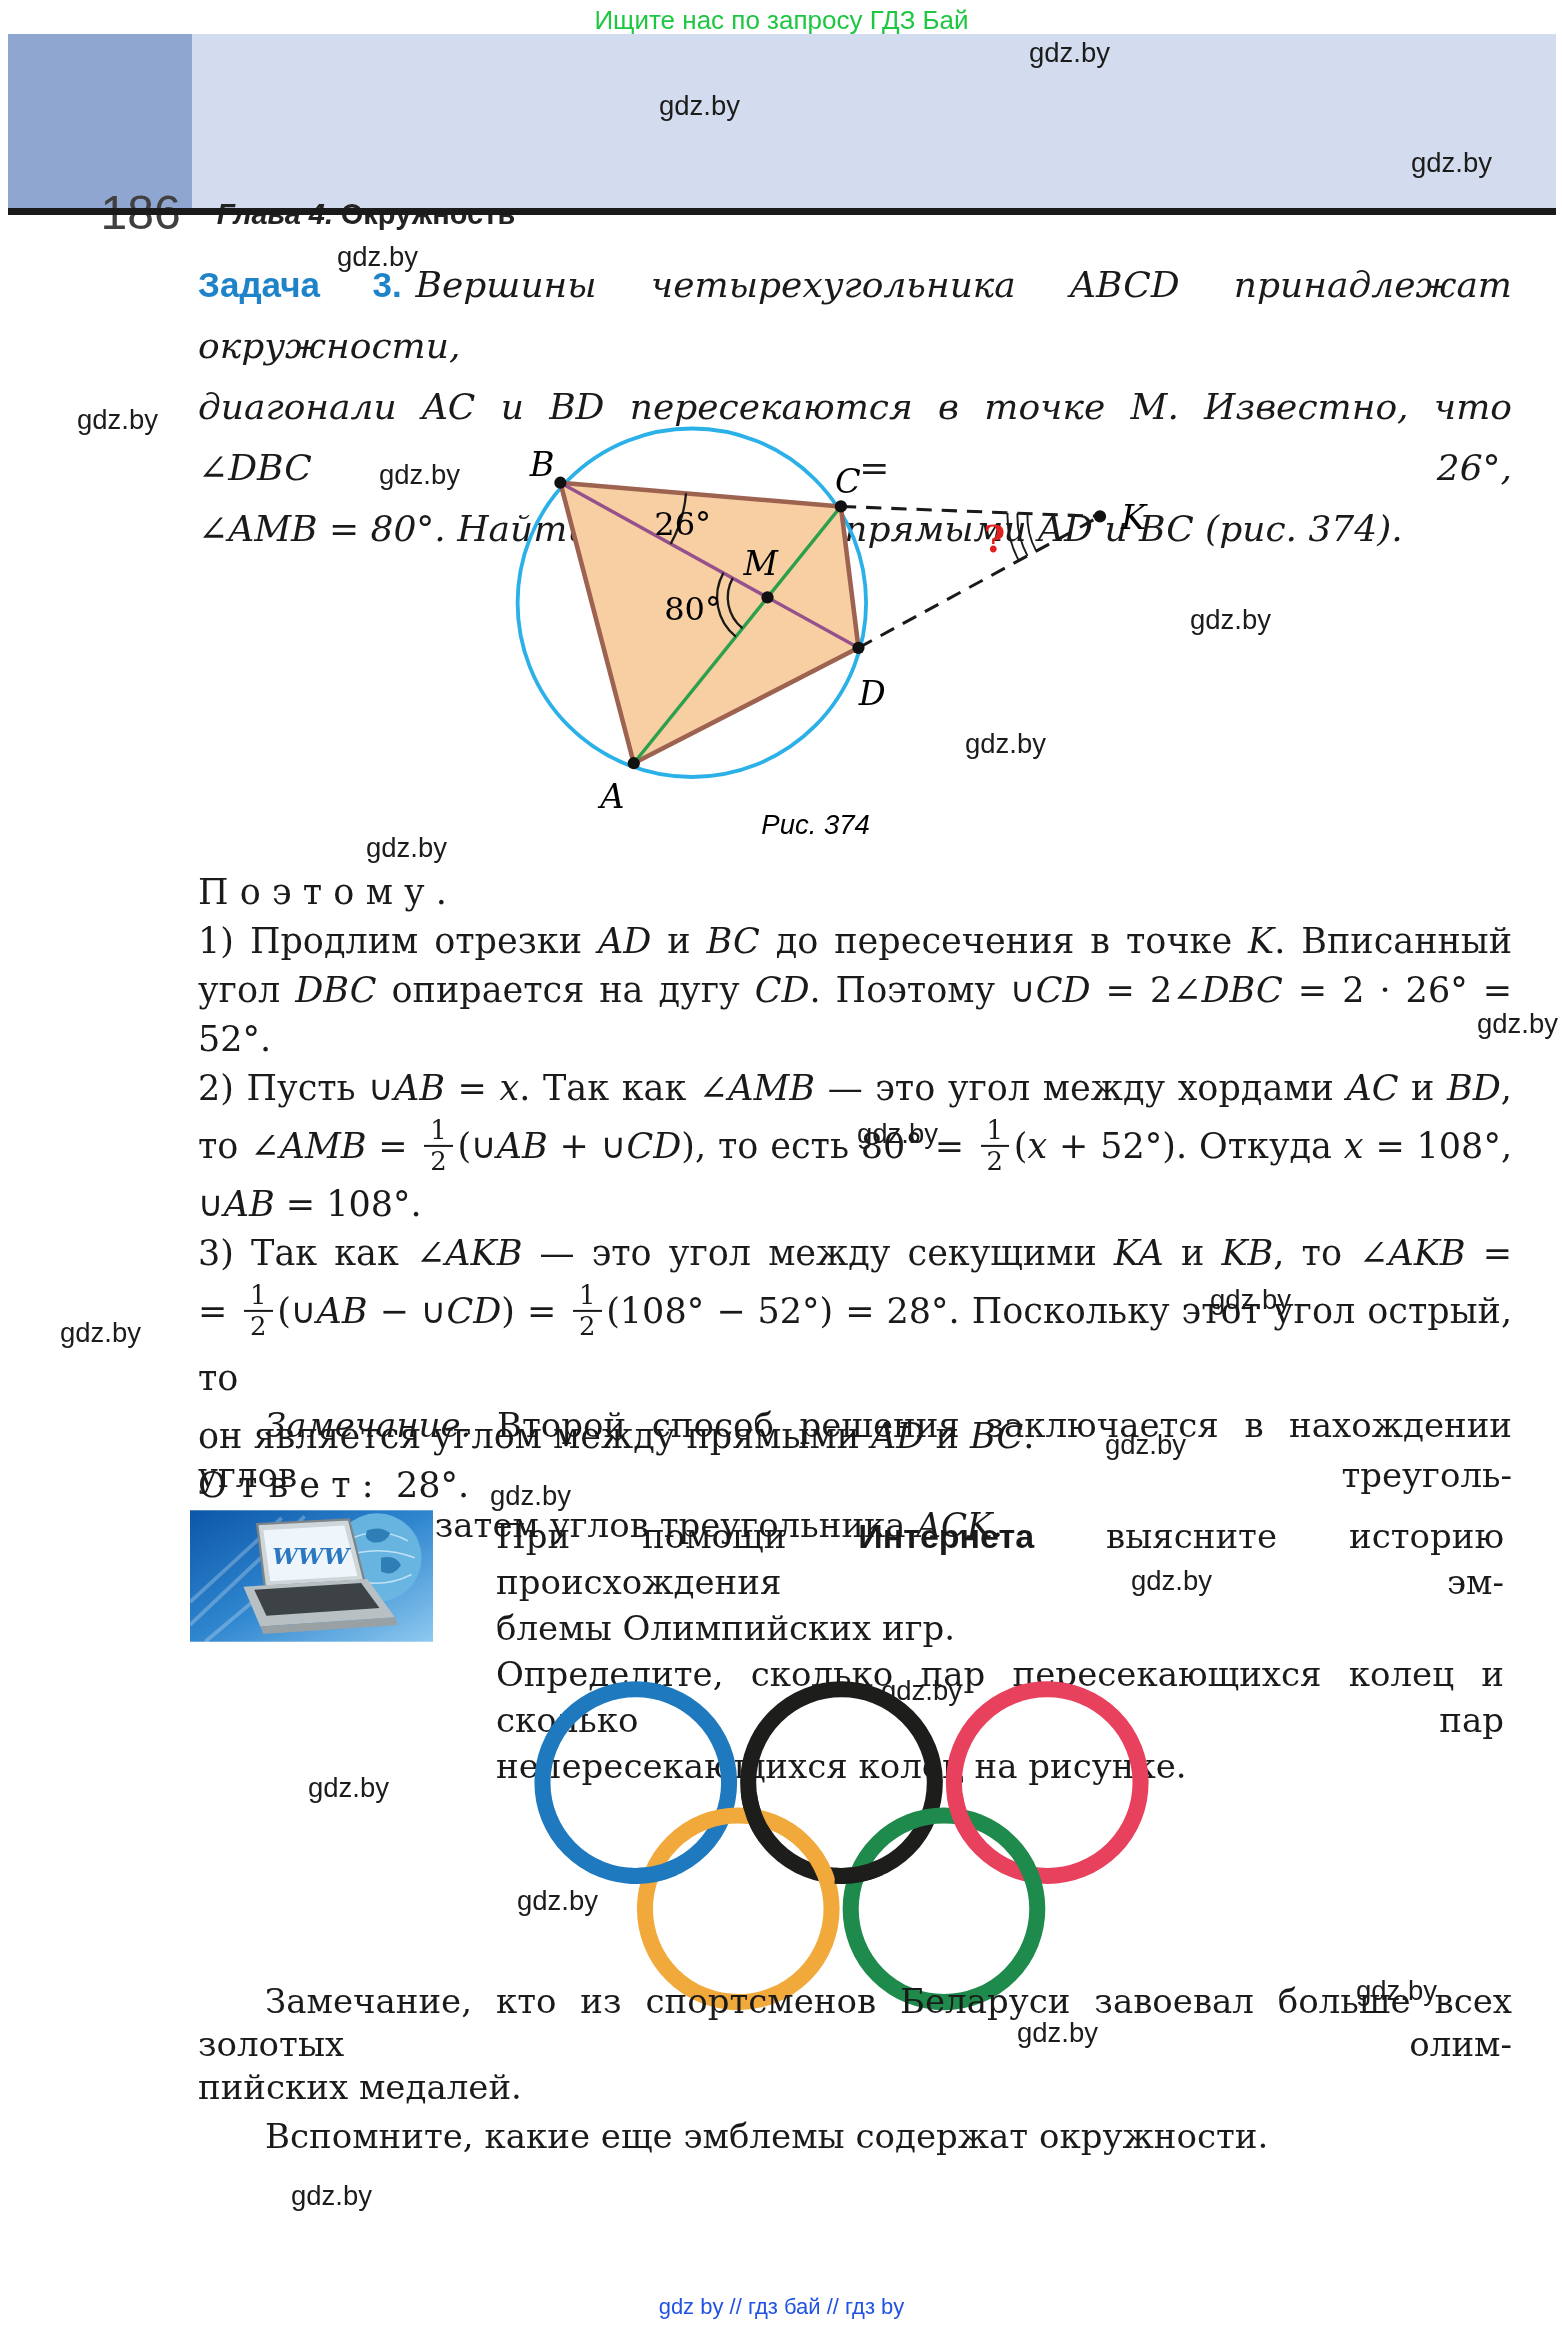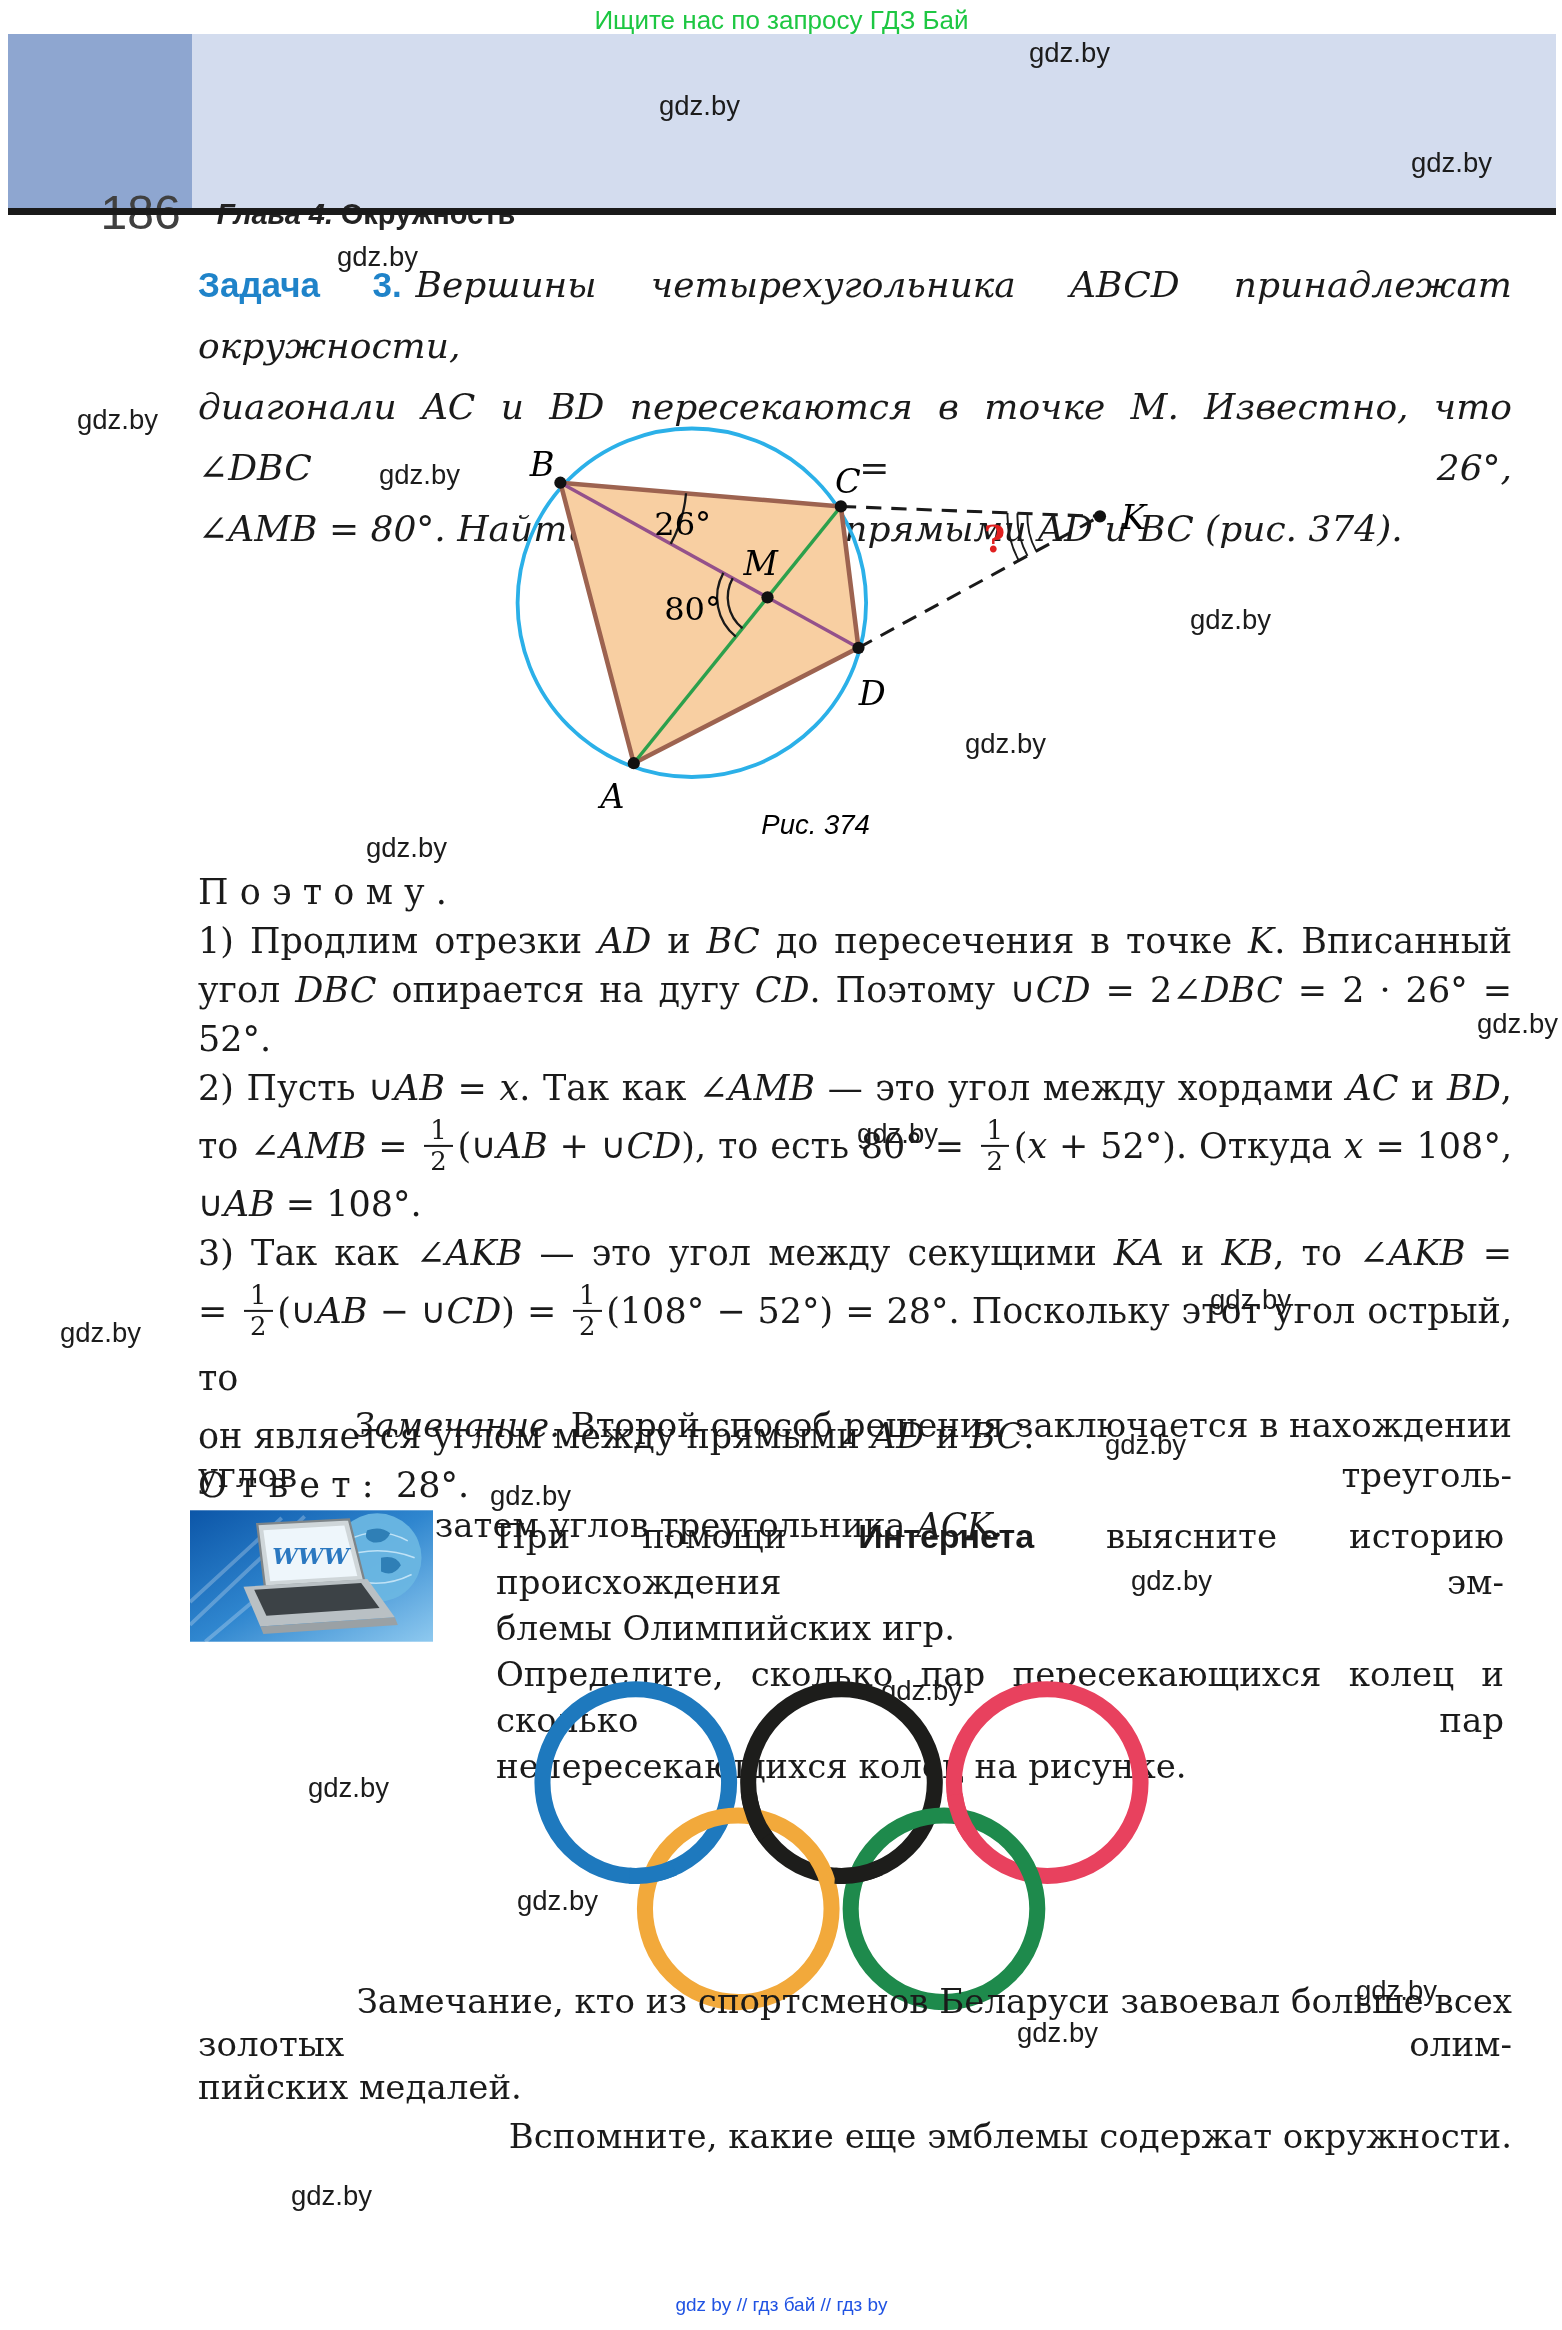--- a/index.html
+++ b/index.html
@@ -13,42 +13,42 @@
   #page-box{position:absolute;left:0;top:0;width:184px;height:174px;}
   #page-number{position:absolute;left:0;top:151px;width:173px;text-align:right;font-size:48px;
                font-family:"Liberation Sans","DejaVu Sans",sans-serif;color:#404040;}
   #chapter{position:absolute;left:209px;top:164px;font-size:29px;font-weight:600;color:#232323;
            font-family:"Liberation Sans","DejaVu Sans",sans-serif;}
   #chapter .chlabel{font-style:italic;margin-right:7.7px;}
   #header-rule{position:absolute;left:7.7px;top:208px;width:1548px;height:6.9px;background:#1a1a1a;}
   
   .wm{position:absolute;font-family:"Liberation Sans","DejaVu Sans",sans-serif;font-size:27.5px;
       color:#1c1c1c;white-space:nowrap;}
-  #footer-line{position:absolute;top:2294px;left:0;width:100%;text-align:center;font-size:19px;
+  #footer-line{position:absolute;top:2294px;left:0;width:100%;text-align:center;font-size:22px;
                font-family:"Liberation Sans","DejaVu Sans",sans-serif;}
   
   .tcol{position:absolute;left:198px;width:1314px;}
   .line{line-height:49px;font-size:35px;white-space:nowrap;}
   .fill{text-align:justify;text-align-last:justify;white-space:normal;}
   .tall{line-height:67px;}
   .it{font-style:italic;}
   .arc{font-family:"DejaVu Sans","Liberation Sans",sans-serif;}
   .frac{display:inline-block;vertical-align:middle;text-align:center;font-size:0.74em;
         line-height:1.12;margin:0 4.6px;transform:translateY(-3.1px);}
   .frac .num{display:block;border-bottom:2.3px solid #1a1a1a;padding:0 6.1px;}
   .frac .den{display:block;padding:0 6.1px;}
   .lsp{letter-spacing:0.32em;}
   #problem-block{top:254px;}
   #problem-block .line{line-height:61px;font-size:36px;font-style:italic;}
   #problem-label{font-style:normal;font-weight:bold;font-size:35px;
                  font-family:"Liberation Sans","DejaVu Sans",sans-serif;margin-right:13.8px;}
   #solution-block{top:868px;}
   #remark-block{top:1400px;}
   #remark-block .line{line-height:50px;font-size:34px;}
-  .indent{text-indent:67px;text-align:right;}
+  .indent{text-indent:67px;}
   #internet-block{position:absolute;left:496px;top:1513px;width:1008px;}
   #internet-block .line{line-height:46px;font-size:34px;}
   .link{font-weight:bold;font-family:"Liberation Sans","DejaVu Sans",sans-serif;}
   #bottom-block{top:1980px;}
   #bottom-block .line{line-height:43px;font-size:34px;}
   svg text{font-family:"DejaVu Serif","Liberation Serif",serif;}
   svg .lbl{font-size:44px;font-style:italic;}
   svg .ang{font-size:42px;}
   svg .cap{font-size:36px;font-style:italic;font-family:"Liberation Sans","DejaVu Sans",sans-serif;}
 </style>

